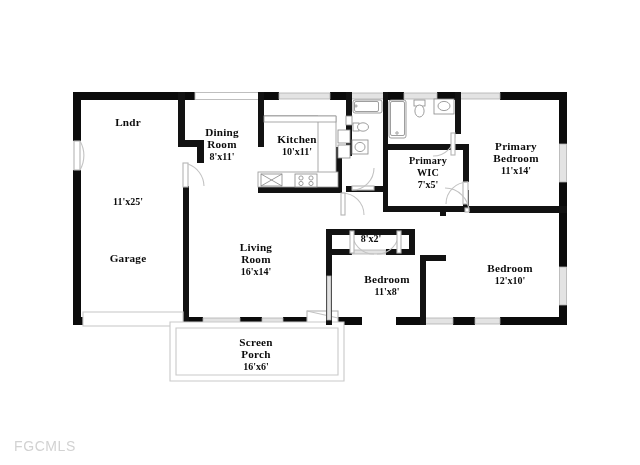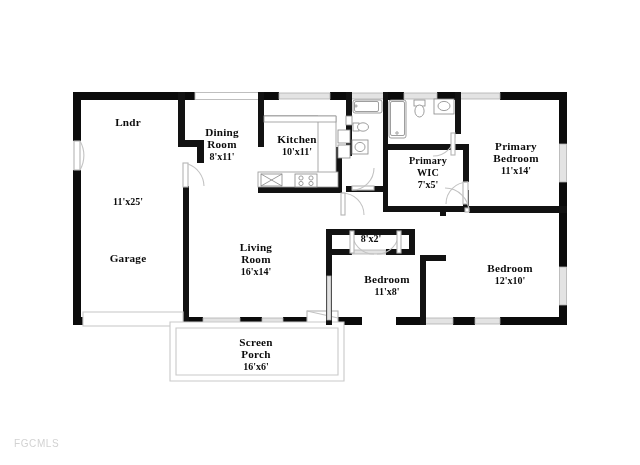--- a/index.html
+++ b/index.html
@@ -50,21 +50,21 @@
   .fixture { fill: #ffffff; stroke: #8d8d8d; stroke-width: 0.85; }
   .fixture-line { fill: none; stroke: #8d8d8d; stroke-width: 0.85; }
   .counter { fill: #ffffff; stroke: #9a9a9a; stroke-width: 0.85; }
   .porch-rail { fill: #ffffff; stroke: #c9c9c9; stroke-width: 1.1; }
   .garage-door { fill: #ffffff; stroke: #cfcfcf; stroke-width: 1.2; }
   .watermark {
     position: absolute;
     left: 14px;
     top: 438px;
     font-family: "Liberation Sans", sans-serif;
-    font-size: 10px;
+    font-size: 14px;
     letter-spacing: 0.6px;
     color: #d2d2d2;
     user-select: none;
   }
 </style>
 </head>
 <body>
 
 <div id="plan-root">
 

